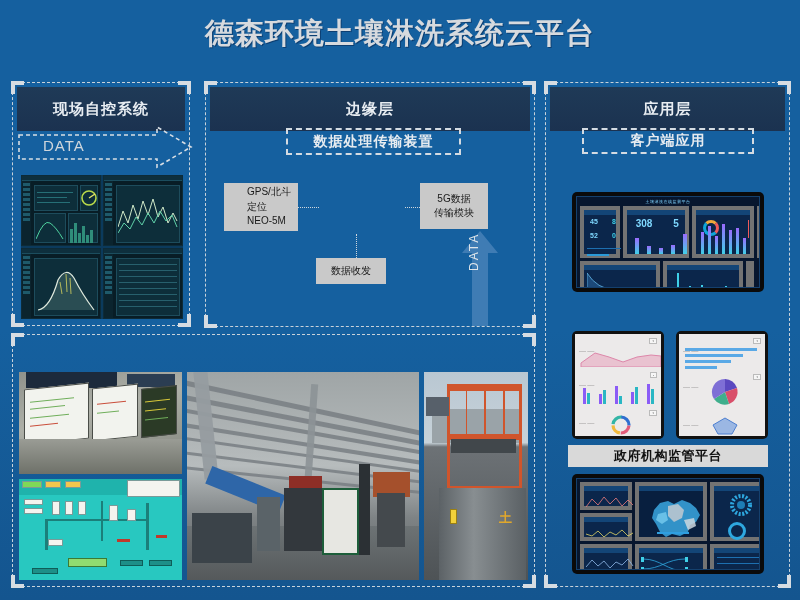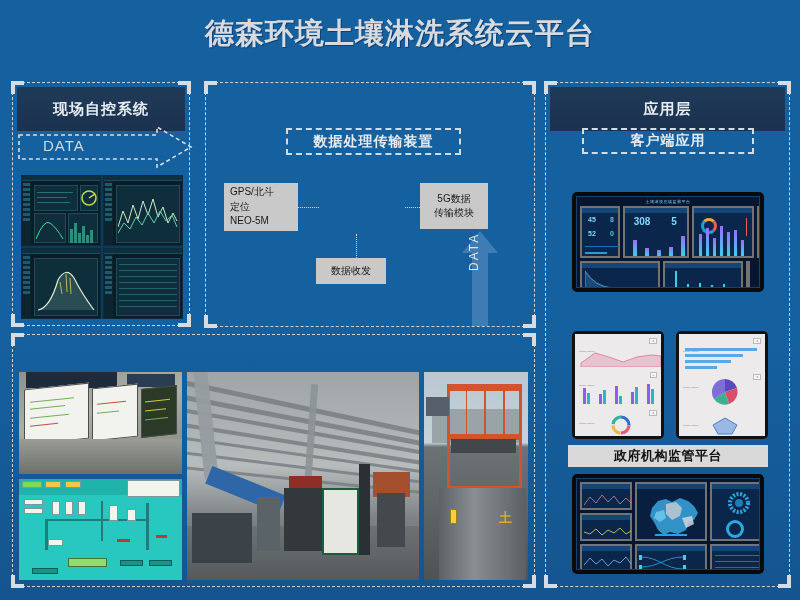--- a/index.html
+++ b/index.html
@@ -107,21 +107,21 @@
   .gray-box {
     position: absolute;
     background: #c9c9c9;
     color: #1a1a1a;
     font-size: 10px;
     display: flex; flex-direction: column;
     align-items: center; justify-content: center;
     line-height: 1.45;
     text-align: center;
   }
-  .gray-box.left-al { align-items: flex-start; padding-left: 6px; text-align: left; }
+  .gray-box.left-al { align-items: flex-start; padding-left: 23px; text-align: left; }
 
   #gps-box   { left: 18px;  top: 100px; width: 74px;  height: 48px; }
   #cpu-box   { left: 113px; top: 97px;  width: 86px;  height: 54px; font-size: 12px; font-weight: bold; }
   #g5-box    { left: 214px; top: 100px; width: 68px;  height: 46px; }
   #recv-box  { left: 110px; top: 175px; width: 70px;  height: 26px; }
 
   .dot-conn { position: absolute; border-top: 1px dotted #cfd6dc; }
   .dot-conn.v { border-top: none; border-left: 1px dotted #cfd6dc; }
 
   .data-arrow-v { position: absolute; left: 256px; top: 148px; width: 36px; height: 95px; }
@@ -155,21 +155,21 @@
     position: relative; width: 100%; height: 100%;
     background: #07162e; overflow: hidden;
     border: 1px solid #14406e;
   }
   .dash-title {
     position: absolute; left: 0; right: 0; top: 2px; text-align: center;
     font-size: 4px; color: #7fd4ff; letter-spacing: .5px;
   }
   .dcard {
     position: absolute; background: rgba(20,70,130,.35);
-    border: 2px solid #737373;
+    border: 4px solid #737373;
     text-decoration: underline;
   }
   .dcard .dhdr {
     position: absolute; left:0; right:0; top:0; height:5px;
     background: rgba(25,90,149,.6);
   }
   .kpi { position:absolute; color:#7fd8ff; font-weight:bold; text-align:center; }
   .dbar { position: absolute; bottom: 0; background: linear-gradient(180deg,#9b6bff,#3fd0e8); }
   .donut {
     position:absolute; border-radius:50%;
@@ -388,20 +388,21 @@
       </div>
     </div>
   </div>
 
   <div class="panel" id="panel-mid">
     <span class="corner tl"></span>
     <span class="corner tr"></span>
     <span class="corner bl"></span>
     <span class="corner br"></span>
 
+    <div class="panel-header nosel">边缘层</div>
 
     <div class="dashed-box nosel" id="edge-device-box">数据处理传输装置</div>
 
     <span class="dot-conn" style="left:92px;top:124px;width:21px;"></span>
     <span class="dot-conn" style="left:199px;top:124px;width:15px;"></span>
     <span class="dot-conn v" style="left:150px;top:151px;height:24px;"></span>
 
     <div class="gray-box left-al" id="gps-box">
       <span>GPS/北斗</span>
       <span>定位</span>

